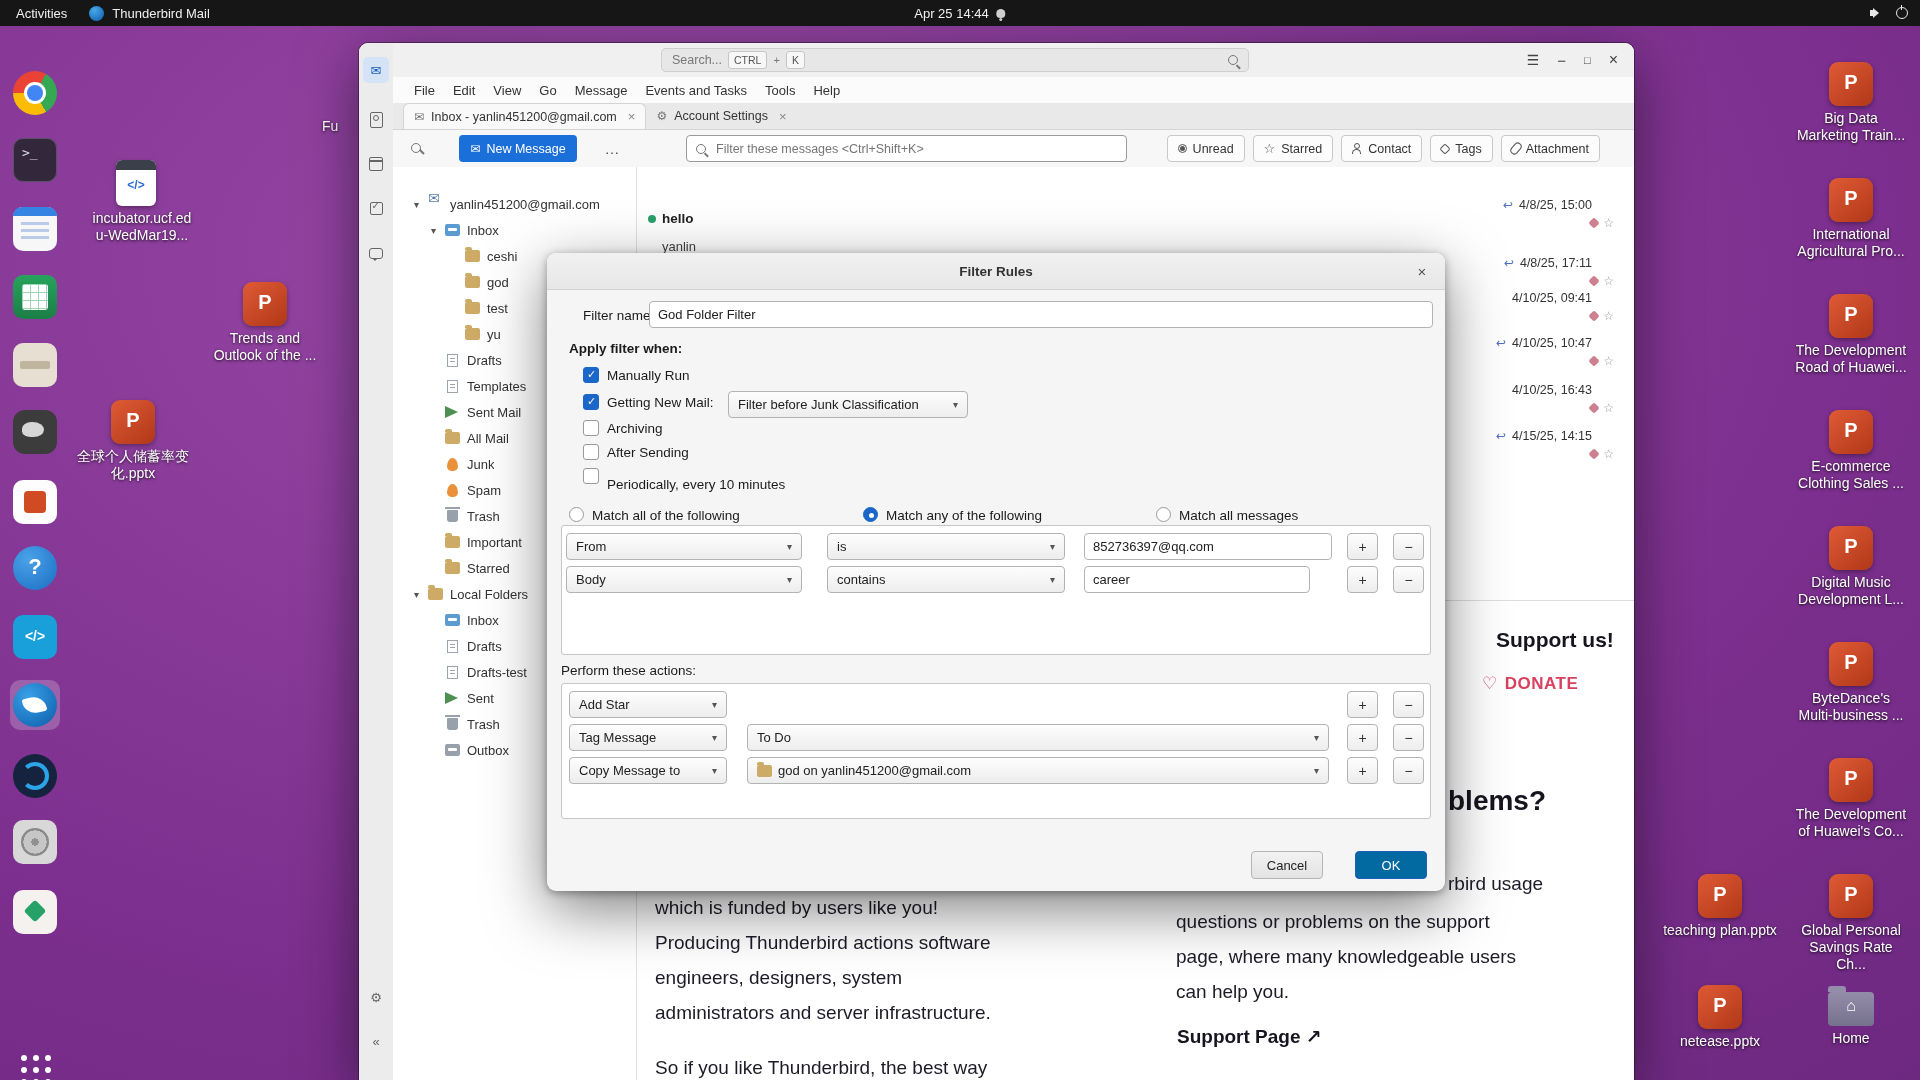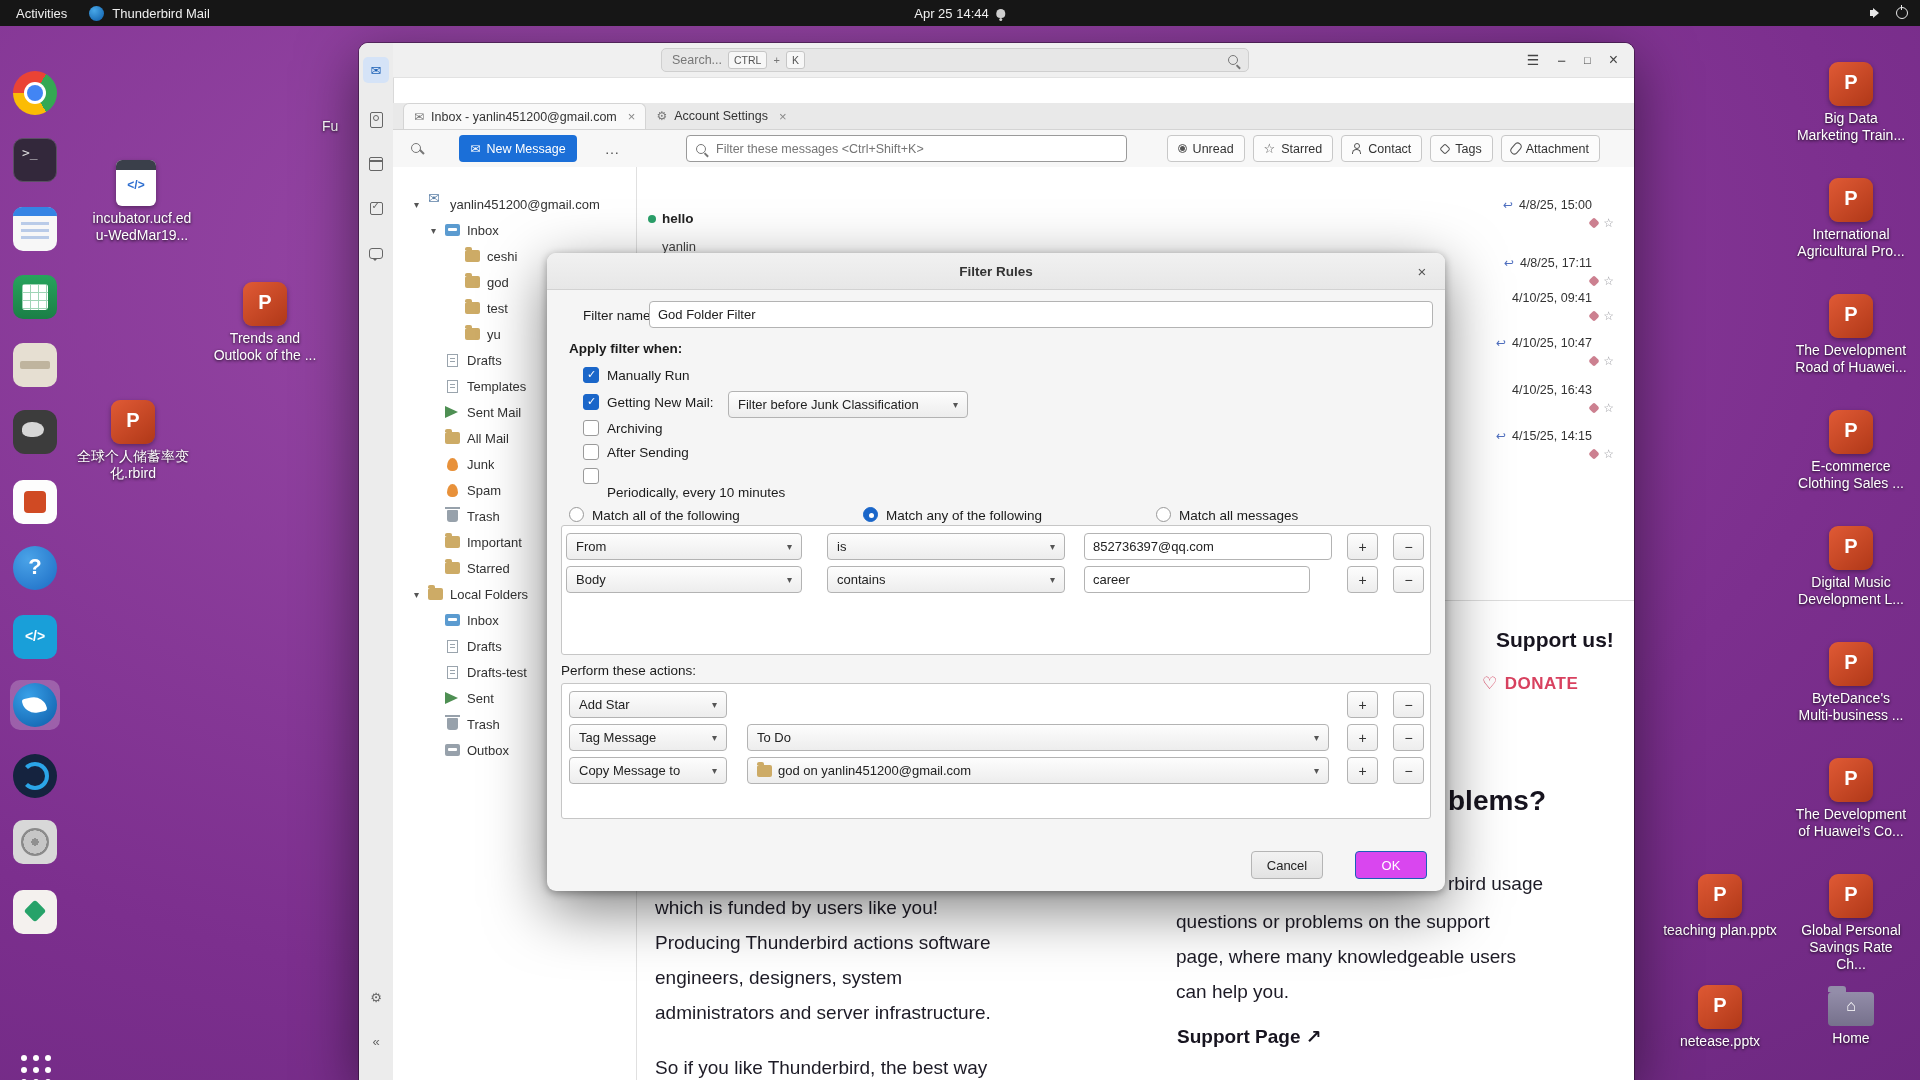--- a/index.html
+++ b/index.html
@@ -192,21 +192,21 @@
   .radio.sel{background:#1a66c9;border-color:#1a66c9;}
   .radio.sel::after{content:"";position:absolute;left:5px;top:5px;width:5px;height:5px;background:#fff;border-radius:50%;}
   .gsel{position:absolute;height:27px;display:flex;align-items:center;padding:0 9px;box-sizing:border-box;
     background:linear-gradient(#fdfdfd,#ededed);border:1px solid #b3b3b3;border-radius:4px;font-size:13px;color:#222;}
   .gsel-arr{margin-left:auto;font-size:10px;color:#555;padding-left:8px;}
   .gbtn{position:absolute;width:31px;height:27px;display:flex;align-items:center;justify-content:center;box-sizing:border-box;
     background:linear-gradient(#fdfdfd,#ededed);border:1px solid #b3b3b3;border-radius:4px;font-size:14px;color:#333;}
   .gbox{position:absolute;background:#fff;border:1px solid #c6c6c6;border-radius:3px;box-sizing:border-box;}
   .dbtn{position:absolute;height:28px;display:flex;align-items:center;justify-content:center;border-radius:4px;font-size:13px;box-sizing:border-box;}
   .dbtn-cancel{background:linear-gradient(#f2f2f2,#e3e3e3);border:1px solid #b5b5b5;color:#222;}
-  .dbtn-ok{background:#d946ef;color:#fff;border:1px solid #1a5fb8;}
+  .dbtn-ok{background:#0369a1;color:#fff;border:1px solid #1a5fb8;}
   .gsel .fi{margin-right:6px;}
 </style>
 </head>
 <body>
 
 <div class="screen">
 
   <div class="topbar">
     <div class="tb-left">
       <span>Activities</span>
@@ -273,21 +273,21 @@
   <div class="dsk break-all" style="left:78px;top:160px">
     <span class="htmlico"></span>
     <span class="dsk-label">incubator.ucf.edu-WedMar19...</span>
   </div>
   <div class="dsk" style="left:207px;top:282px">
     <span class="ppt"></span>
     <span class="dsk-label">Trends and Outlook of the ...</span>
   </div>
   <div class="dsk" style="left:75px;top:400px">
     <span class="ppt"></span>
-    <span class="dsk-label">全球个人储蓄率变化.rbird</span>
+    <span class="dsk-label">全球个人储蓄率变化.pptx</span>
   </div>
   <div class="dsk-partial" style="left:322px;top:118px">Fu</div>
 
   <div class="dsk" style="left:1662px;top:874px">
     <span class="ppt"></span>
     <span class="dsk-label">teaching plan.pptx</span>
   </div>
   <div class="dsk" style="left:1662px;top:985px">
     <span class="ppt"></span>
     <span class="dsk-label">netease.pptx</span>
@@ -365,20 +365,30 @@
         <span class="mag"></span>
       </div>
       <div class="wctl">
         <span style="font-size:14px">☰</span>
         <span style="font-size:15px">−</span>
         <span style="font-size:11px">□</span>
         <span style="font-size:16px">×</span>
       </div>
     </div>
 
+    <div class="menubar">
+      <span class="menu-item">File</span>
+      <span class="menu-item">Edit</span>
+      <span class="menu-item">View</span>
+      <span class="menu-item">Go</span>
+      <span class="menu-item">Message</span>
+      <span class="menu-item">Events and Tasks</span>
+      <span class="menu-item">Tools</span>
+      <span class="menu-item">Help</span>
+    </div>
 
     <div class="tabbar">
       <div class="tab active">
         <span class="ticon">✉</span>
         <span>Inbox - yanlin451200@gmail.com</span>
         <span class="tclose">×</span>
       </div>
       <div class="tab">
         <span class="ticon">⚙</span>
         <span>Account Settings</span>
@@ -640,21 +650,21 @@
       <span class="gsel-arr">▾</span>
     </div>
 
     <span class="cb" style="left:36px;top:167px"></span>
     <span class="abs" style="left:60px;top:168px">Archiving</span>
 
     <span class="cb" style="left:36px;top:191px"></span>
     <span class="abs" style="left:60px;top:192px">After Sending</span>
 
     <span class="cb" style="left:36px;top:215px"></span>
-    <span class="abs" style="left:60px;top:232px">Periodically, every 10 minutes</span>
+    <span class="abs" style="left:60px;top:224px">Periodically, every 10 minutes</span>
 
     <span class="radio" style="left:22px;top:254px"></span>
     <span class="abs" style="left:45px;top:255px">Match all of the following</span>
     <span class="radio sel" style="left:316px;top:254px"></span>
     <span class="abs" style="left:339px;top:255px">Match any of the following</span>
     <span class="radio" style="left:609px;top:254px"></span>
     <span class="abs" style="left:632px;top:255px">Match all messages</span>
 
     <div class="gbox" style="left:14px;top:272px;width:870px;height:130px"></div>
 

